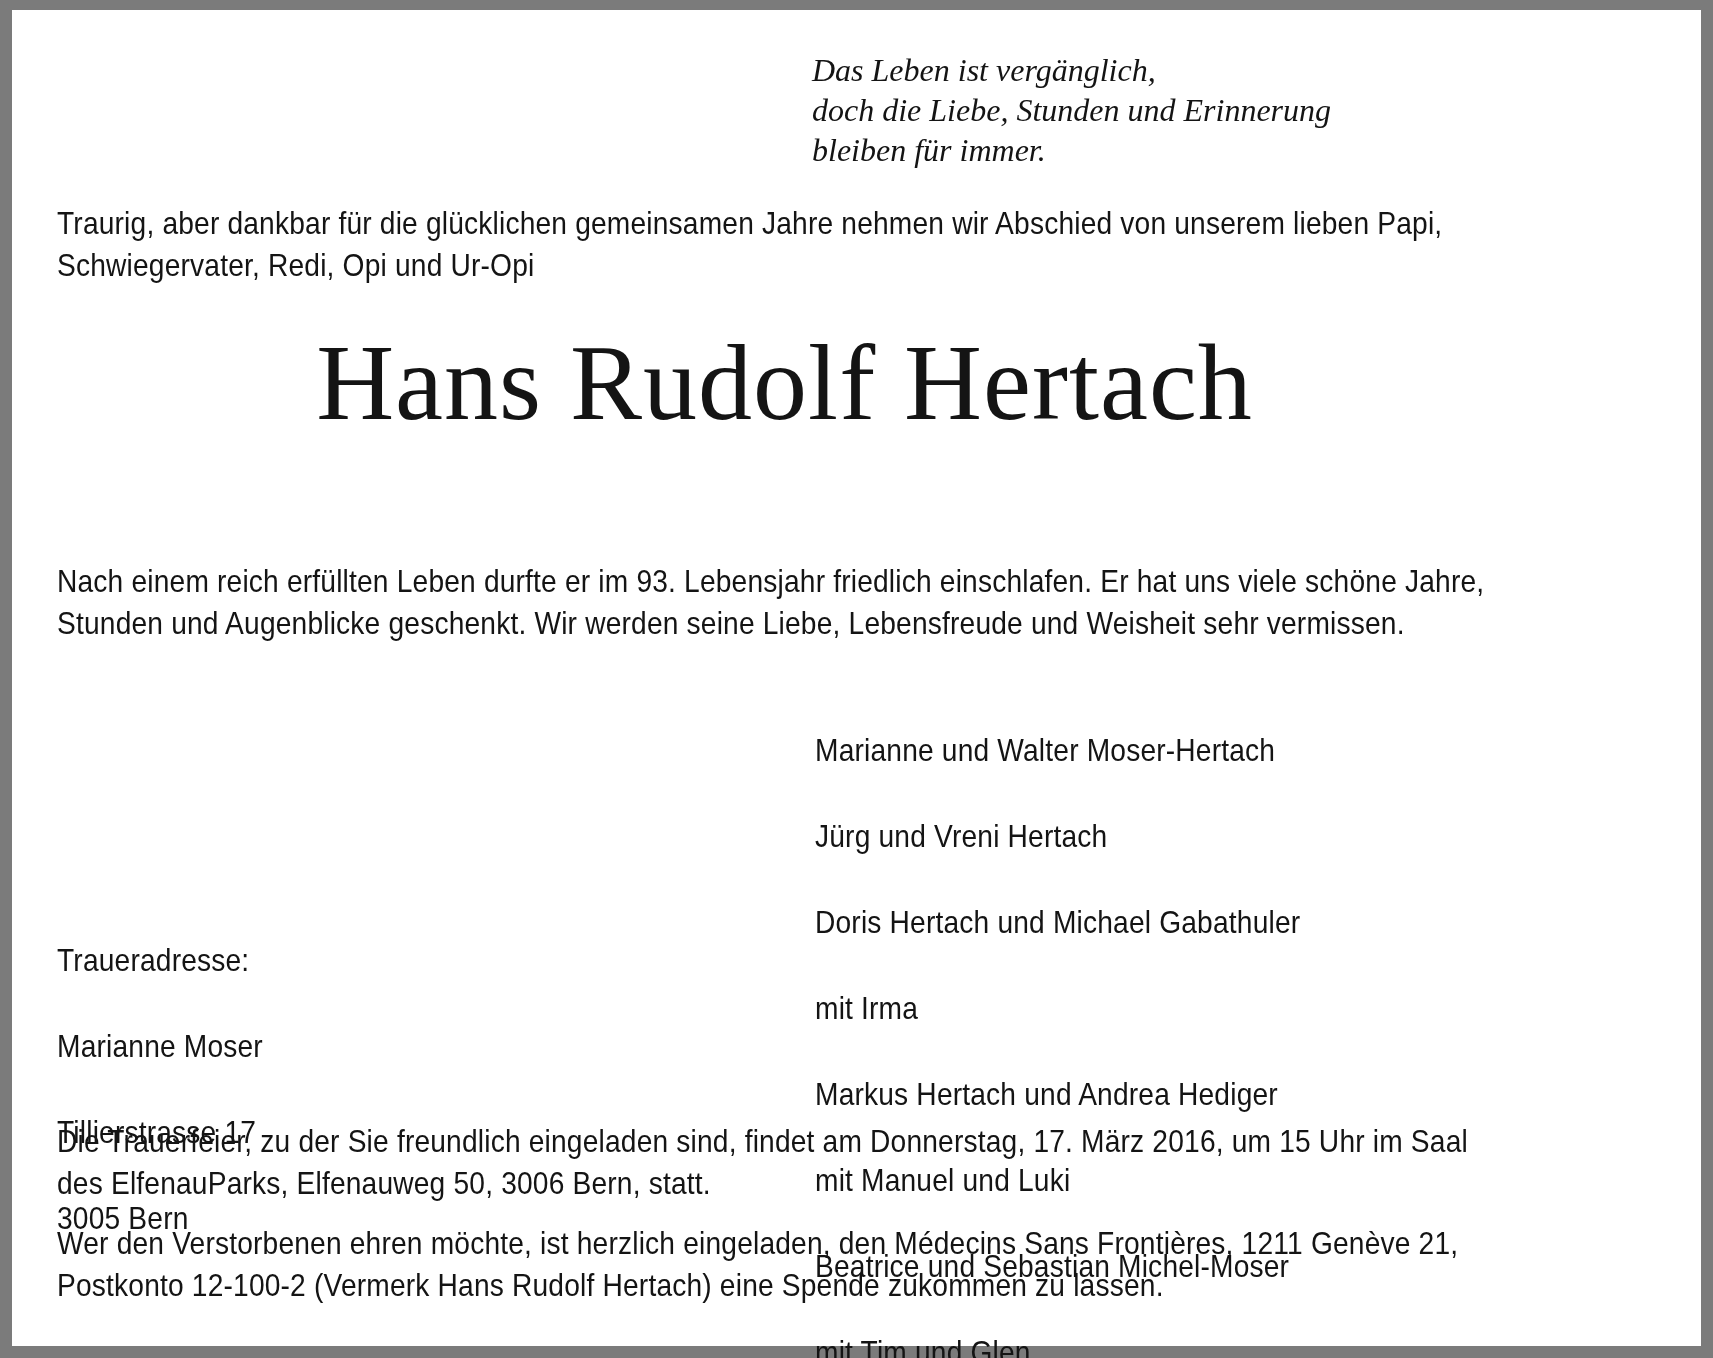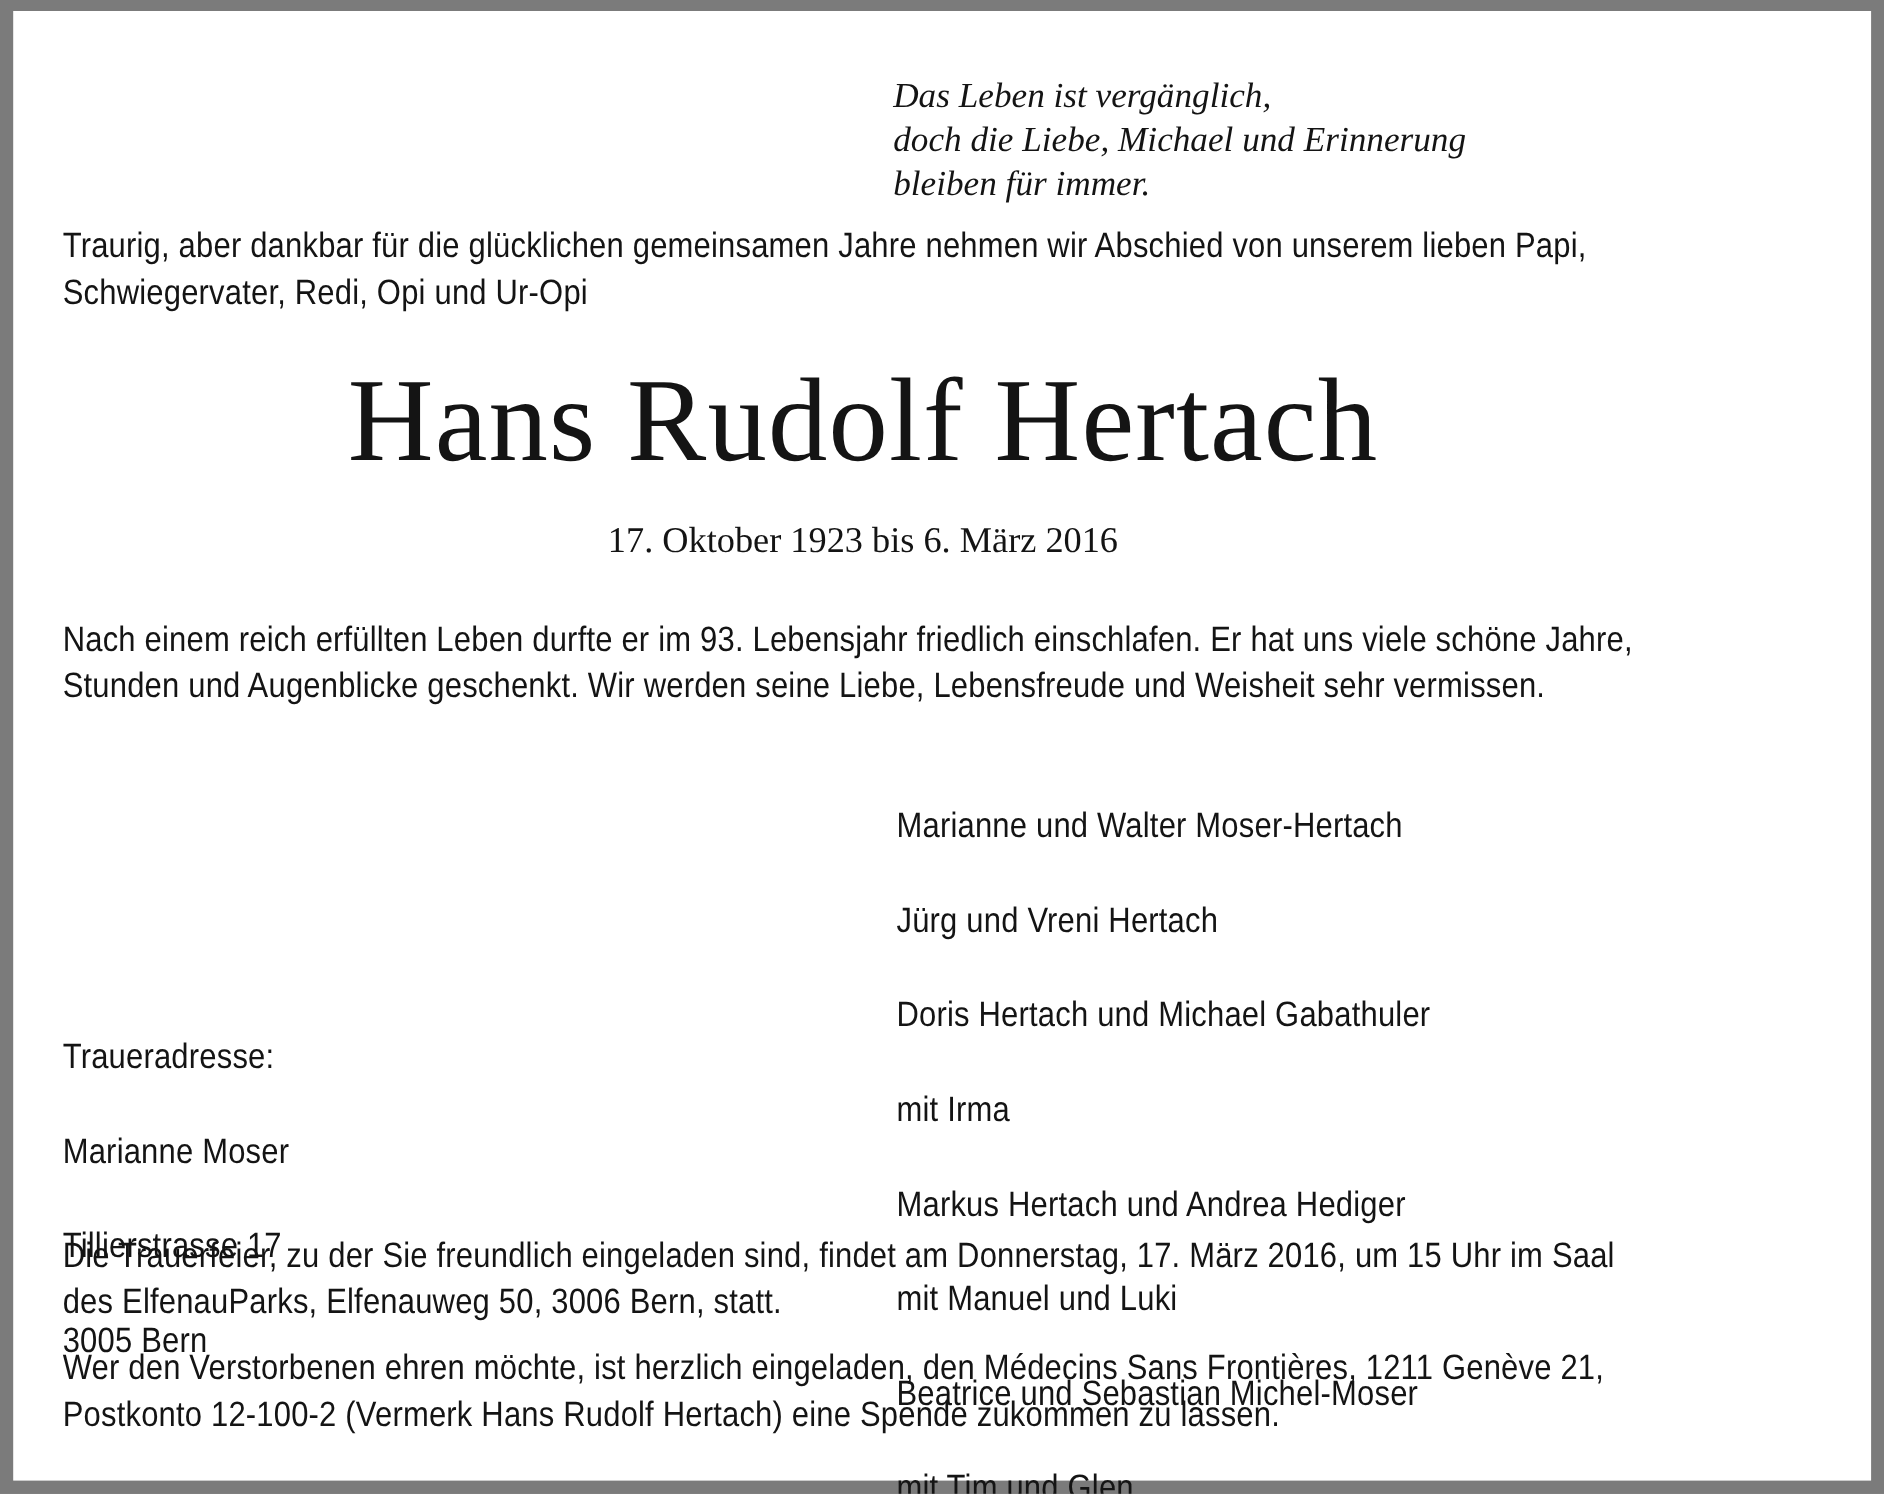--- a/index.html
+++ b/index.html
@@ -53,32 +53,31 @@
   }
   .line43 { line-height: 43px; }
   .family-line, .addr-line { line-height: 43px; }
 </style>
 </head>
 <body>
 
 <div class="sheet">
   <div class="paper">
 
-    <div class="abs quote" style="left:800px; top:56px;font-style:italic;">
+    <div class="abs quote" style="left:800px; top:40px;font-style:italic;">
       <div>Das Leben ist vergänglich,</div>
-      <div>doch die Liebe, Michael und Erinnerung</div>
+      <div>doch die Liebe, Stunden und Erinnerung</div>
       <div>bleiben für immer.</div>
     </div>
 
     <div class="abs sans" style="left:45px; top:192px;">Traurig, aber dankbar für die glücklichen gemeinsamen Jahre nehmen wir Abschied von unserem lieben Papi,
 Schwiegervater, Redi, Opi und Ur-Opi</div>
 
     <div class="abs center-col title" style="top:318px;">Hans Rudolf Hertach</div>
 
-    <div class="abs center-col dates" style="top:462px;">17. Oktober 1923 bis 6. März 2016</div>
 
     <div class="abs sans" style="left:45px; top:550px;">Nach einem reich erfüllten Leben durfte er im 93. Lebensjahr friedlich einschlafen. Er hat uns viele schöne Jahre,
 Stunden und Augenblicke geschenkt. Wir werden seine Liebe, Lebensfreude und Weisheit sehr vermissen.</div>
 
     <div class="abs sans line43" style="left:803px; top:676px;">
       <div class="family-line">Marianne und Walter Moser-Hertach</div>
       <div class="family-line">Jürg und Vreni Hertach</div>
       <div class="family-line">Doris Hertach und Michael Gabathuler</div>
       <div class="family-line">mit Irma</div>
       <div class="family-line">Markus Hertach und Andrea Hediger</div>

